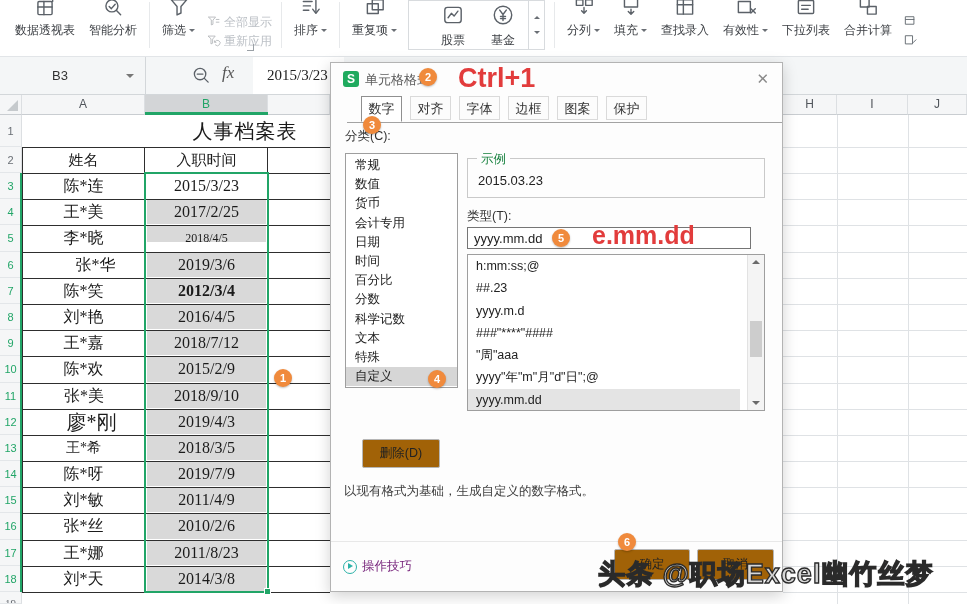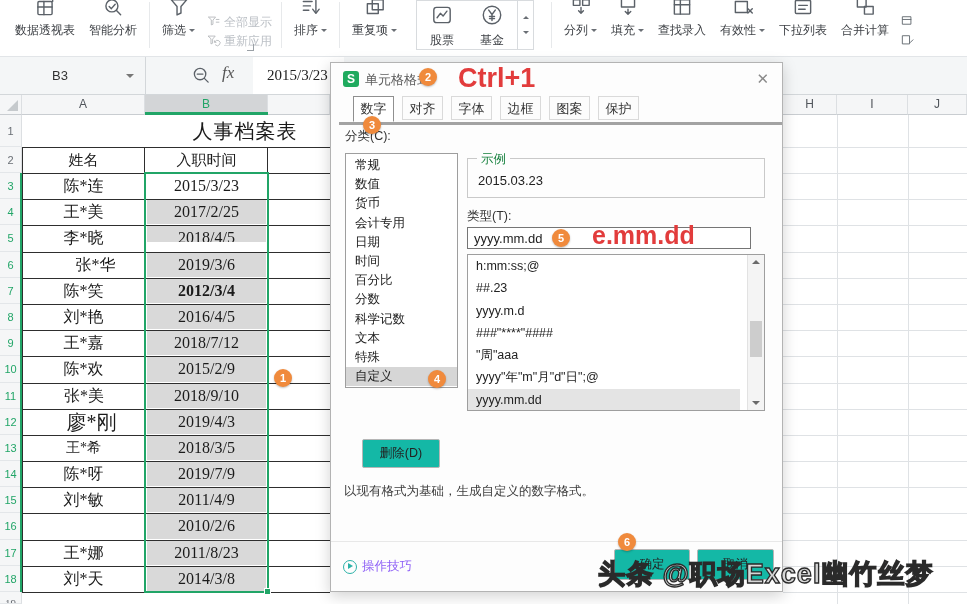--- a/index.html
+++ b/index.html
@@ -14,21 +14,21 @@
   .tbi .ic svg{display:block;margin-top:-5px;}
   .tbrow{display:flex;align-items:center;margin-top:2px;}
   .tbi .lb{font-size:12px;color:#3d4045;white-space:nowrap;}
   .car{width:0;height:0;border:3.5px solid transparent;border-top-color:#6a6f75;margin:3px 0 0 3px;}
   .tb-sep{width:1px;height:46px;background:#e7e9eb;margin:2px 5px 0;}
   .tb-stack{display:flex;flex-direction:column;margin-top:13px;}
   .tbs{display:flex;align-items:center;height:19px;font-size:12px;color:#3d4045;white-space:nowrap;padding:0 4px;}
   .tbs svg{margin-right:3px;flex:none;}
   .tbs.dis{color:#bcc0c6;}
   .tbs.dis svg{opacity:.45;}
-  .tb-gallery{display:flex;border:1px solid #d8dbde;height:48px;margin:0 12px;background:#fff;}
+  .tb-gallery{display:flex;border:1px solid #d8dbde;height:48px;margin:0 4px;background:#fff;padding-left:19px;}
   .g-item{display:flex;flex-direction:column;align-items:center;padding:2px 13px 0;}
   .g-item .lb{font-size:12px;color:#3d4045;margin-top:1px;}
   .g-arrows{width:15px;border-left:1px solid #d8dbde;display:flex;flex-direction:column;
             justify-content:space-evenly;align-items:center;}
   .g-arrows i{width:0;height:0;border:3.5px solid transparent;border-top-color:#6a6f75;display:block;}
   .launcher{position:absolute;left:247px;top:44px;width:6px;height:6px;
             border-right:1px solid #9aa0a6;border-bottom:1px solid #9aa0a6;}
 
   
   .fbar{position:absolute;top:57px;left:0;right:0;height:37px;background:#f4f6f7;
@@ -66,21 +66,21 @@
   .handle{position:absolute;width:7px;height:7px;background:#21a567;border:1px solid #fff;box-sizing:border-box;}
 
   
   .dlg{position:absolute;left:330px;top:62px;width:453px;height:530px;background:#fdfdfd;
        border:1px solid #b3b3b3;box-shadow:0 4px 14px rgba(0,0,0,.18);z-index:5;box-sizing:border-box;}
   .dlg-tb{position:absolute;left:0;top:0;right:0;height:32px;}
   .wps-logo{position:absolute;left:12px;top:8px;width:16px;height:16px;background:#1faa5e;border-radius:3px;
             color:#fff;font-weight:bold;font-size:12px;text-align:center;line-height:16px;}
   .dlg-title{position:absolute;left:34px;top:8px;font-size:13px;color:#5c5c5c;}
   .dlg-close{position:absolute;right:13px;top:7px;font-size:15px;color:#8a8a8a;cursor:pointer;}
-  .tabs{position:absolute;left:8px;top:33px;right:0;height:26px;border-bottom:3px solid #a3a3a3;padding-left:14px;}
+  .tabs{position:absolute;left:16px;top:33px;right:0;height:26px;border-bottom:1px solid #a3a3a3;padding-left:14px;}
   .tab{display:inline-block;width:41px;height:24px;line-height:24px;text-align:center;font-size:13px;
        color:#333;border:1px solid #dadada;background:#fcfcfc;margin-right:8px;vertical-align:top;box-sizing:border-box;}
   .tab.active{background:#fff;border-color:#8f8f8f;height:26px;border-bottom-color:#fff;}
   .dlbl{position:absolute;font-size:12.5px;color:#333;}
   .catlist{position:absolute;left:14px;top:90px;width:111px;height:231px;border:1px solid #9e9e9e;
            background:#fff;margin:0;padding:2px 0 0;list-style:none;overflow:hidden;}
   .cat{height:19.2px;line-height:19.2px;padding-left:9px;font-size:12.5px;color:#222;}
   .cat.sel{background:#d6d6d6;}
   .sample{position:absolute;left:136px;top:95px;width:298px;height:40px;border:1px solid #c9c9c9;box-sizing:border-box;}
   .sample-lgd{position:absolute;left:9px;top:-8px;background:#fdfdfd;padding:0 4px;font-size:12.5px;color:#15803d;}
@@ -89,29 +89,29 @@
               background:#fff;font-size:13px;color:#222;line-height:22px;padding-left:6px;box-sizing:border-box;}
   .typelist{position:absolute;left:136px;top:191px;width:298px;height:157px;border:1px solid #9e9e9e;
             background:#fff;overflow:hidden;box-sizing:border-box;}
   .topt{height:22.3px;line-height:22.3px;padding-left:8px;font-size:12.5px;color:#222;width:272px;box-sizing:border-box;}
   .topt.sel{background:#e4e4e4;}
   .sb{position:absolute;right:0;top:0;bottom:0;width:16px;background:#f4f4f4;border-left:1px solid #e2e2e2;}
   .sb i{position:absolute;left:4px;width:0;height:0;border:4px solid transparent;display:block;}
   .sb .up{top:5px;border-bottom-color:#6a6a6a;border-top-width:0;}
   .sb .dn{bottom:5px;border-top-color:#6a6a6a;border-bottom-width:0;}
   .sb .thumb{position:absolute;left:2px;top:66px;width:12px;height:36px;background:#cdcdcd;}
-  .btn{position:absolute;background:#14b8a6;border:1px solid #b6b6b6;border-radius:2px;
+  .btn{position:absolute;background:#a16207;border:1px solid #b6b6b6;border-radius:2px;
        font-size:12.5px;color:#222;text-align:center;font-family:"Liberation Sans",sans-serif;}
   .desc{position:absolute;left:13px;top:420px;font-size:12.5px;color:#3c3c3c;}
   .hr{position:absolute;left:0;right:0;top:478px;height:1px;background:#e8e8e8;}
   .tips{position:absolute;left:12px;top:495px;display:flex;align-items:center;cursor:pointer;}
   .play-ic{width:14px;height:14px;border:1.5px solid #2bb2a8;border-radius:50%;position:relative;margin-right:5px;box-sizing:border-box;}
   .play-ic:after{content:"";position:absolute;left:4px;top:2.5px;border-left:5px solid #2bb2a8;
                  border-top:3px solid transparent;border-bottom:3px solid transparent;}
-  .tips span.t{font-size:12.5px;color:#8b5cf6;}
+  .tips span.t{font-size:12.5px;color:#701a75;}
 
   
   .badge{position:absolute;width:18px;height:18px;border-radius:50%;background:#f08a3c;color:#fff;
          font-size:11px;font-weight:bold;text-align:center;line-height:18px;z-index:9;
          box-shadow:0 1px 2px rgba(0,0,0,.25);transform:translate(-50%,-50%);}
   .red-note{position:absolute;color:#e23c3c;z-index:9;white-space:nowrap;font-weight:600;}
   .watermark{position:absolute;left:598px;top:556px;z-index:10;font-size:27px;font-weight:700;
              letter-spacing:1px;white-space:nowrap;color:rgba(255,255,255,.8);
              -webkit-text-stroke:1.3px #2a2a2a;text-shadow:0 0 1px #333;}
 </style>
@@ -363,41 +363,42 @@
       <div class="rh" style="left: 0px; top: 592px; width: 22px; height: 12px; line-height: 22px; font-family: Liberation Serif, serif;">19</div>
       <div class="greenbar-col" style="left: 20px; top: 173px; width: 2px; height: 419px;"></div>
       <div class="cell title-cell" style="left: 22px; top: 115px; width: 446px; height: 32px; line-height: 32px; font-size: 20px; letter-spacing: 1px;">人事档案表</div>
       <div class="cell" style="left: 22px; top: 147px; width: 123px; height: 26px; line-height: 26px; font-size: 15px;">姓名</div>
       <div class="cell" style="left: 145px; top: 147px; width: 123px; height: 26px; line-height: 26px; font-size: 15px;">入职时间</div>
       <div class="cell" style="left: 23px; top: 174px; width: 121px; height: 24.19px; line-height: 24.19px; font-size: 16px;">陈*连</div>
       <div class="cell" style="left: 147px; top: 174px; width: 119px; height: 24.19px; line-height: 24.19px; font-size: 16px;">2015/3/23</div>
       <div class="cell" style="left: 23px; top: 200.19px; width: 121px; height: 24.19px; line-height: 24.19px; font-size: 16px;">王*美</div>
       <div class="cell gray" style="left: 147px; top: 200.19px; width: 119px; height: 24.19px; line-height: 24.19px; font-size: 16px;">2017/2/25</div>
       <div class="cell" style="left: 23px; top: 226.38px; width: 121px; height: 24.19px; line-height: 24.19px; font-size: 16px;">李*晓</div>
-      <div class="cell gray" style="left: 147px; top: 226.38px; width: 119px; height: 16px; line-height: 24.19px; font-size: 16px;">2018/4/5</div>
+      <div class="cell gray" style="left: 147px; top: 226.38px; width: 119px; height: 16px; line-height: 24.19px; font-size: 12px;">2018/4/5</div>
       <div class="cell" style="left: 23px; top: 252.57px; width: 145px; height: 24.19px; line-height: 24.19px; font-size: 16px;">张*华</div>
       <div class="cell gray" style="left: 147px; top: 252.57px; width: 119px; height: 24.19px; line-height: 24.19px; font-size: 16px;">2019/3/6</div>
       <div class="cell" style="left: 23px; top: 278.76px; width: 121px; height: 24.19px; line-height: 24.19px; font-size: 16px;">陈*笑</div>
       <div class="cell gray" style="left: 147px; top: 278.76px; width: 119px; height: 24.19px; line-height: 24.19px; font-size: 16px; font-weight: bold;">2012/3/4</div>
       <div class="cell" style="left: 23px; top: 304.95px; width: 121px; height: 24.19px; line-height: 24.19px; font-size: 16px;">刘*艳</div>
       <div class="cell gray" style="left: 147px; top: 304.95px; width: 119px; height: 24.19px; line-height: 24.19px; font-size: 16px;">2016/4/5</div>
       <div class="cell" style="left: 23px; top: 331.14px; width: 121px; height: 24.19px; line-height: 24.19px; font-size: 16px;">王*嘉</div>
       <div class="cell gray" style="left: 147px; top: 331.14px; width: 119px; height: 24.19px; line-height: 24.19px; font-size: 16px;">2018/7/12</div>
       <div class="cell" style="left: 23px; top: 357.33px; width: 121px; height: 24.19px; line-height: 24.19px; font-size: 16px;">陈*欢</div>
       <div class="cell gray" style="left: 147px; top: 357.33px; width: 119px; height: 24.19px; line-height: 24.19px; font-size: 16px;">2015/2/9</div>
       <div class="cell" style="left: 23px; top: 383.52px; width: 122px; height: 24.19px; line-height: 24.19px; font-size: 16px;">张*美</div>
       <div class="cell gray" style="left: 147px; top: 383.52px; width: 119px; height: 24.19px; line-height: 24.19px; font-size: 16px;">2018/9/10</div>
       <div class="cell" style="left: 23px; top: 409.71px; width: 137px; height: 24.19px; line-height: 24.19px; font-size: 20px;">廖*刚</div>
       <div class="cell gray" style="left: 147px; top: 409.71px; width: 119px; height: 24.19px; line-height: 24.19px; font-size: 16px;">2019/4/3</div>
       <div class="cell" style="left: 23px; top: 435.9px; width: 121px; height: 24.19px; line-height: 24.19px; font-size: 14px;">王*希</div>
       <div class="cell gray" style="left: 147px; top: 435.9px; width: 119px; height: 24.19px; line-height: 24.19px; font-size: 16px;">2018/3/5</div>
       <div class="cell" style="left: 23px; top: 462.09px; width: 121px; height: 24.19px; line-height: 24.19px; font-size: 16px;">陈*呀</div>
       <div class="cell gray" style="left: 147px; top: 462.09px; width: 119px; height: 24.19px; line-height: 24.19px; font-size: 16px;">2019/7/9</div>
       <div class="cell" style="left: 23px; top: 488.28px; width: 121px; height: 24.19px; line-height: 24.19px; font-size: 16px;">刘*敏</div>
       <div class="cell gray" style="left: 147px; top: 488.28px; width: 119px; height: 24.19px; line-height: 24.19px; font-size: 16px;">2011/4/9</div>
+      <div class="cell" style="left: 23px; top: 514.47px; width: 121px; height: 24.19px; line-height: 24.19px; font-size: 16px;">张*丝</div>
       <div class="cell gray" style="left: 147px; top: 514.47px; width: 119px; height: 24.19px; line-height: 24.19px; font-size: 16px;">2010/2/6</div>
       <div class="cell" style="left: 23px; top: 540.66px; width: 121px; height: 24.19px; line-height: 24.19px; font-size: 16px;">王*娜</div>
       <div class="cell gray" style="left: 147px; top: 540.66px; width: 119px; height: 24.19px; line-height: 24.19px; font-size: 16px;">2011/8/23</div>
       <div class="cell" style="left: 23px; top: 566.85px; width: 121px; height: 24.19px; line-height: 24.19px; font-size: 16px;">刘*天</div>
       <div class="cell gray" style="left: 147px; top: 566.85px; width: 119px; height: 24.19px; line-height: 24.19px; font-size: 16px;">2014/3/8</div>
       <div class="bline" style="left: 22px; top: 147px; width: 1px; height: 445px;"></div>
       <div class="bline" style="left: 144px; top: 147px; width: 1px; height: 445px;"></div>
       <div class="bline" style="left: 267px; top: 147px; width: 1px; height: 445px;"></div>
       <div class="bline" style="left: 22px; top: 147px; width: 308px; height: 1px;"></div>
       <div class="bline" style="left: 22px; top: 173px; width: 308px; height: 1px;"></div>

